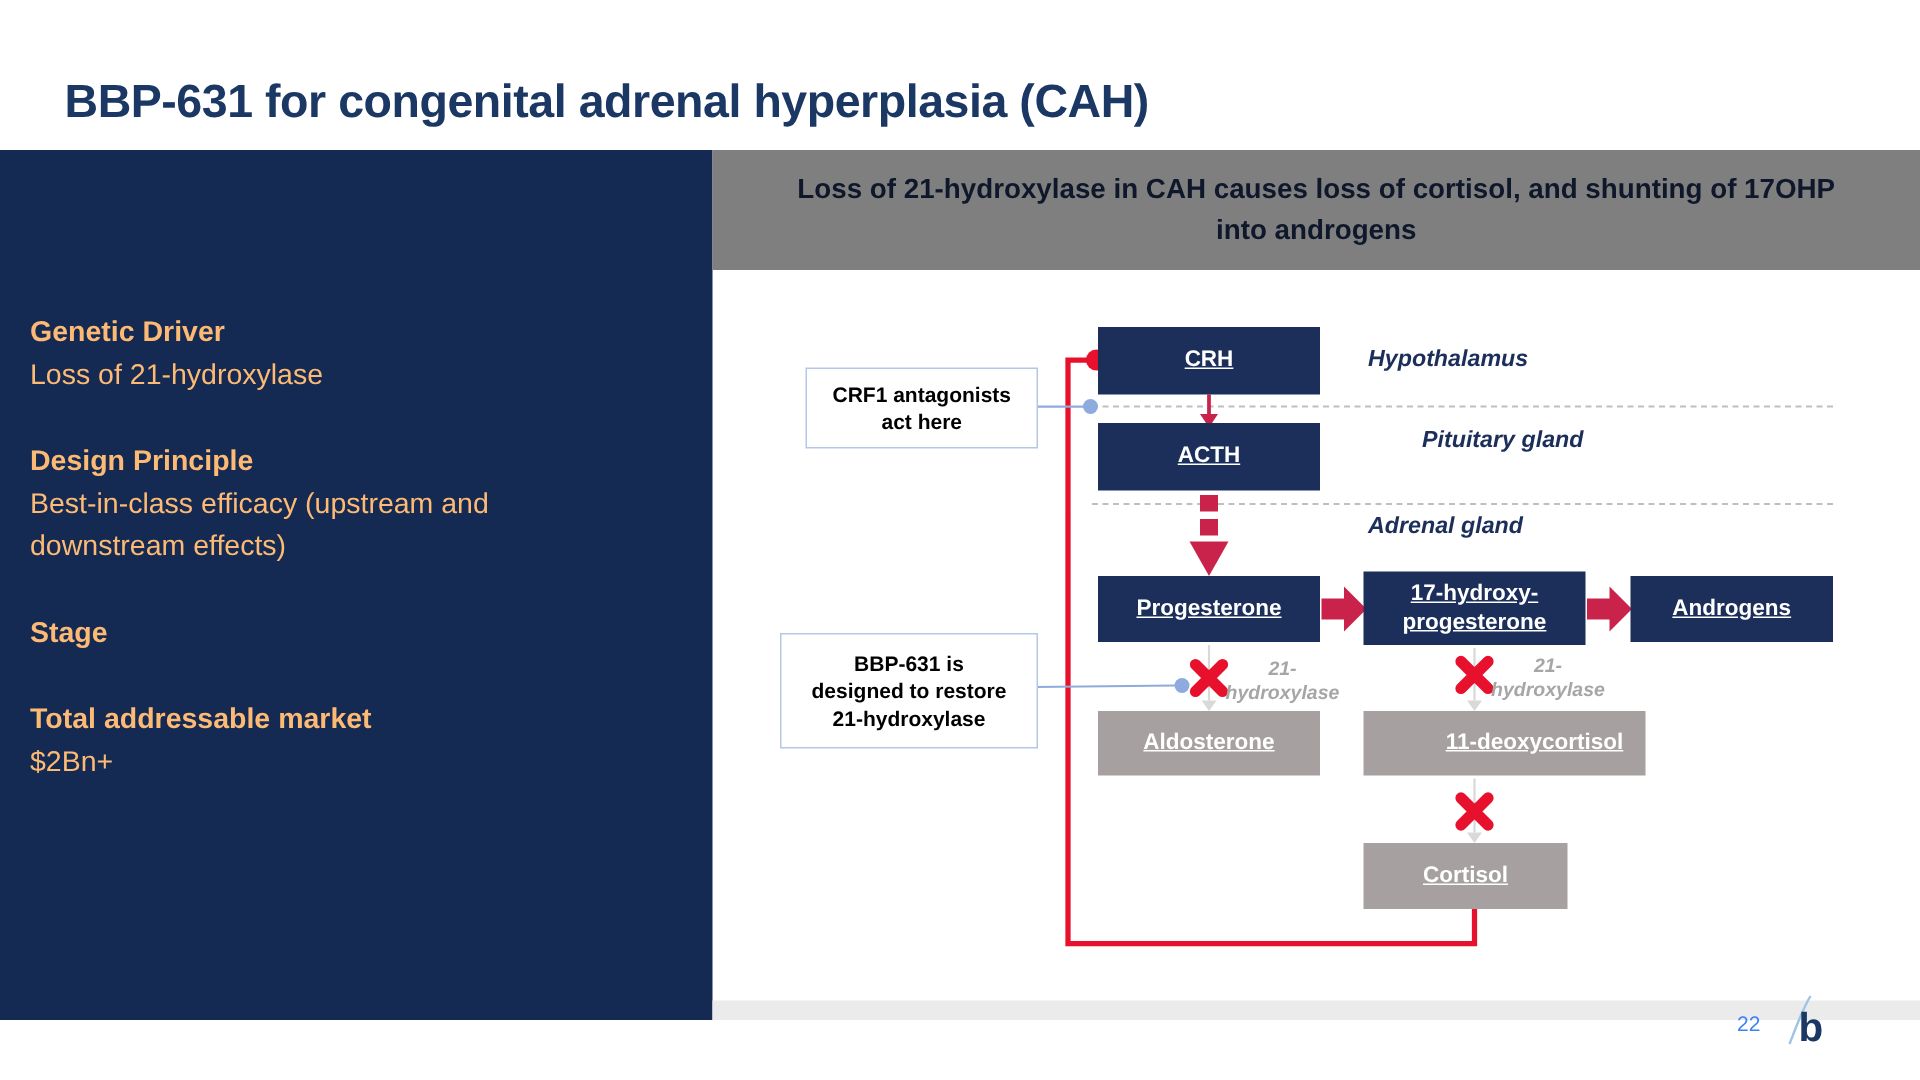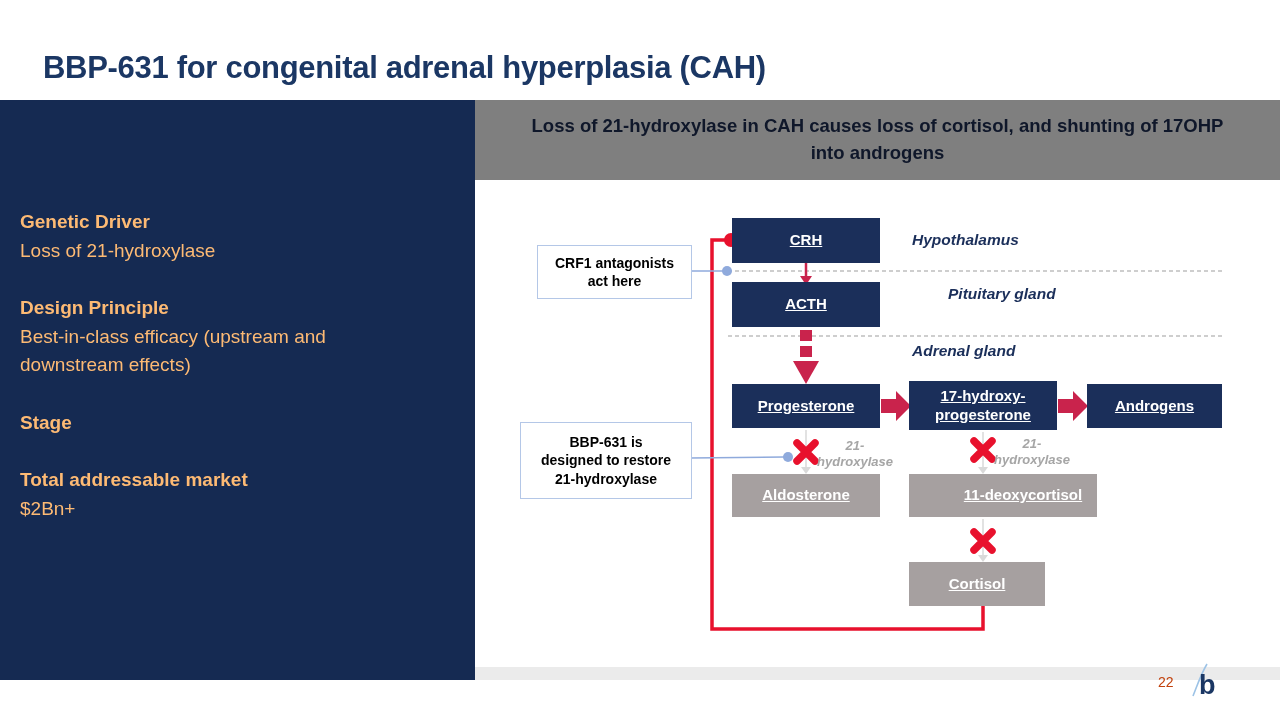--- a/index.html
+++ b/index.html
@@ -32,21 +32,21 @@
   .organ-label{position:absolute;color:#1B2F5A;font-weight:bold;font-style:italic;font-size:15.5px;}
   .enzyme-label{position:absolute;width:100px;color:#A6A6A6;font-weight:bold;font-style:italic;
                 font-size:13px;line-height:1.2;text-align:center;white-space:pre-line;}
   .callout{position:absolute;background:#ffffff;border:1px solid #B4C7E7;color:#000000;
            font-weight:bold;font-size:14px;line-height:1.3;text-align:center;
            display:flex;align-items:center;justify-content:center;white-space:pre-line;}
   .overlay{position:absolute;left:0;top:0;pointer-events:none;}
 
   
   .footer-strip{position:absolute;left:475px;top:667px;width:805px;height:13px;background:#EBEBEB;}
-  .page-number{position:absolute;left:1158px;top:674px;font-size:14px;color:#c2410c;text-align:right;}
+  .page-number{position:absolute;left:1158px;top:674px;font-size:14px;color:#3b82f6;text-align:right;}
   .logo{position:absolute;left:1186px;top:662px;}
 </style>
 </head>
 <body>
 
 <div id="slide">
 
   <div class="title">BBP-631 for congenital adrenal hyperplasia (CAH)</div>
 
   <div class="sidebar">

